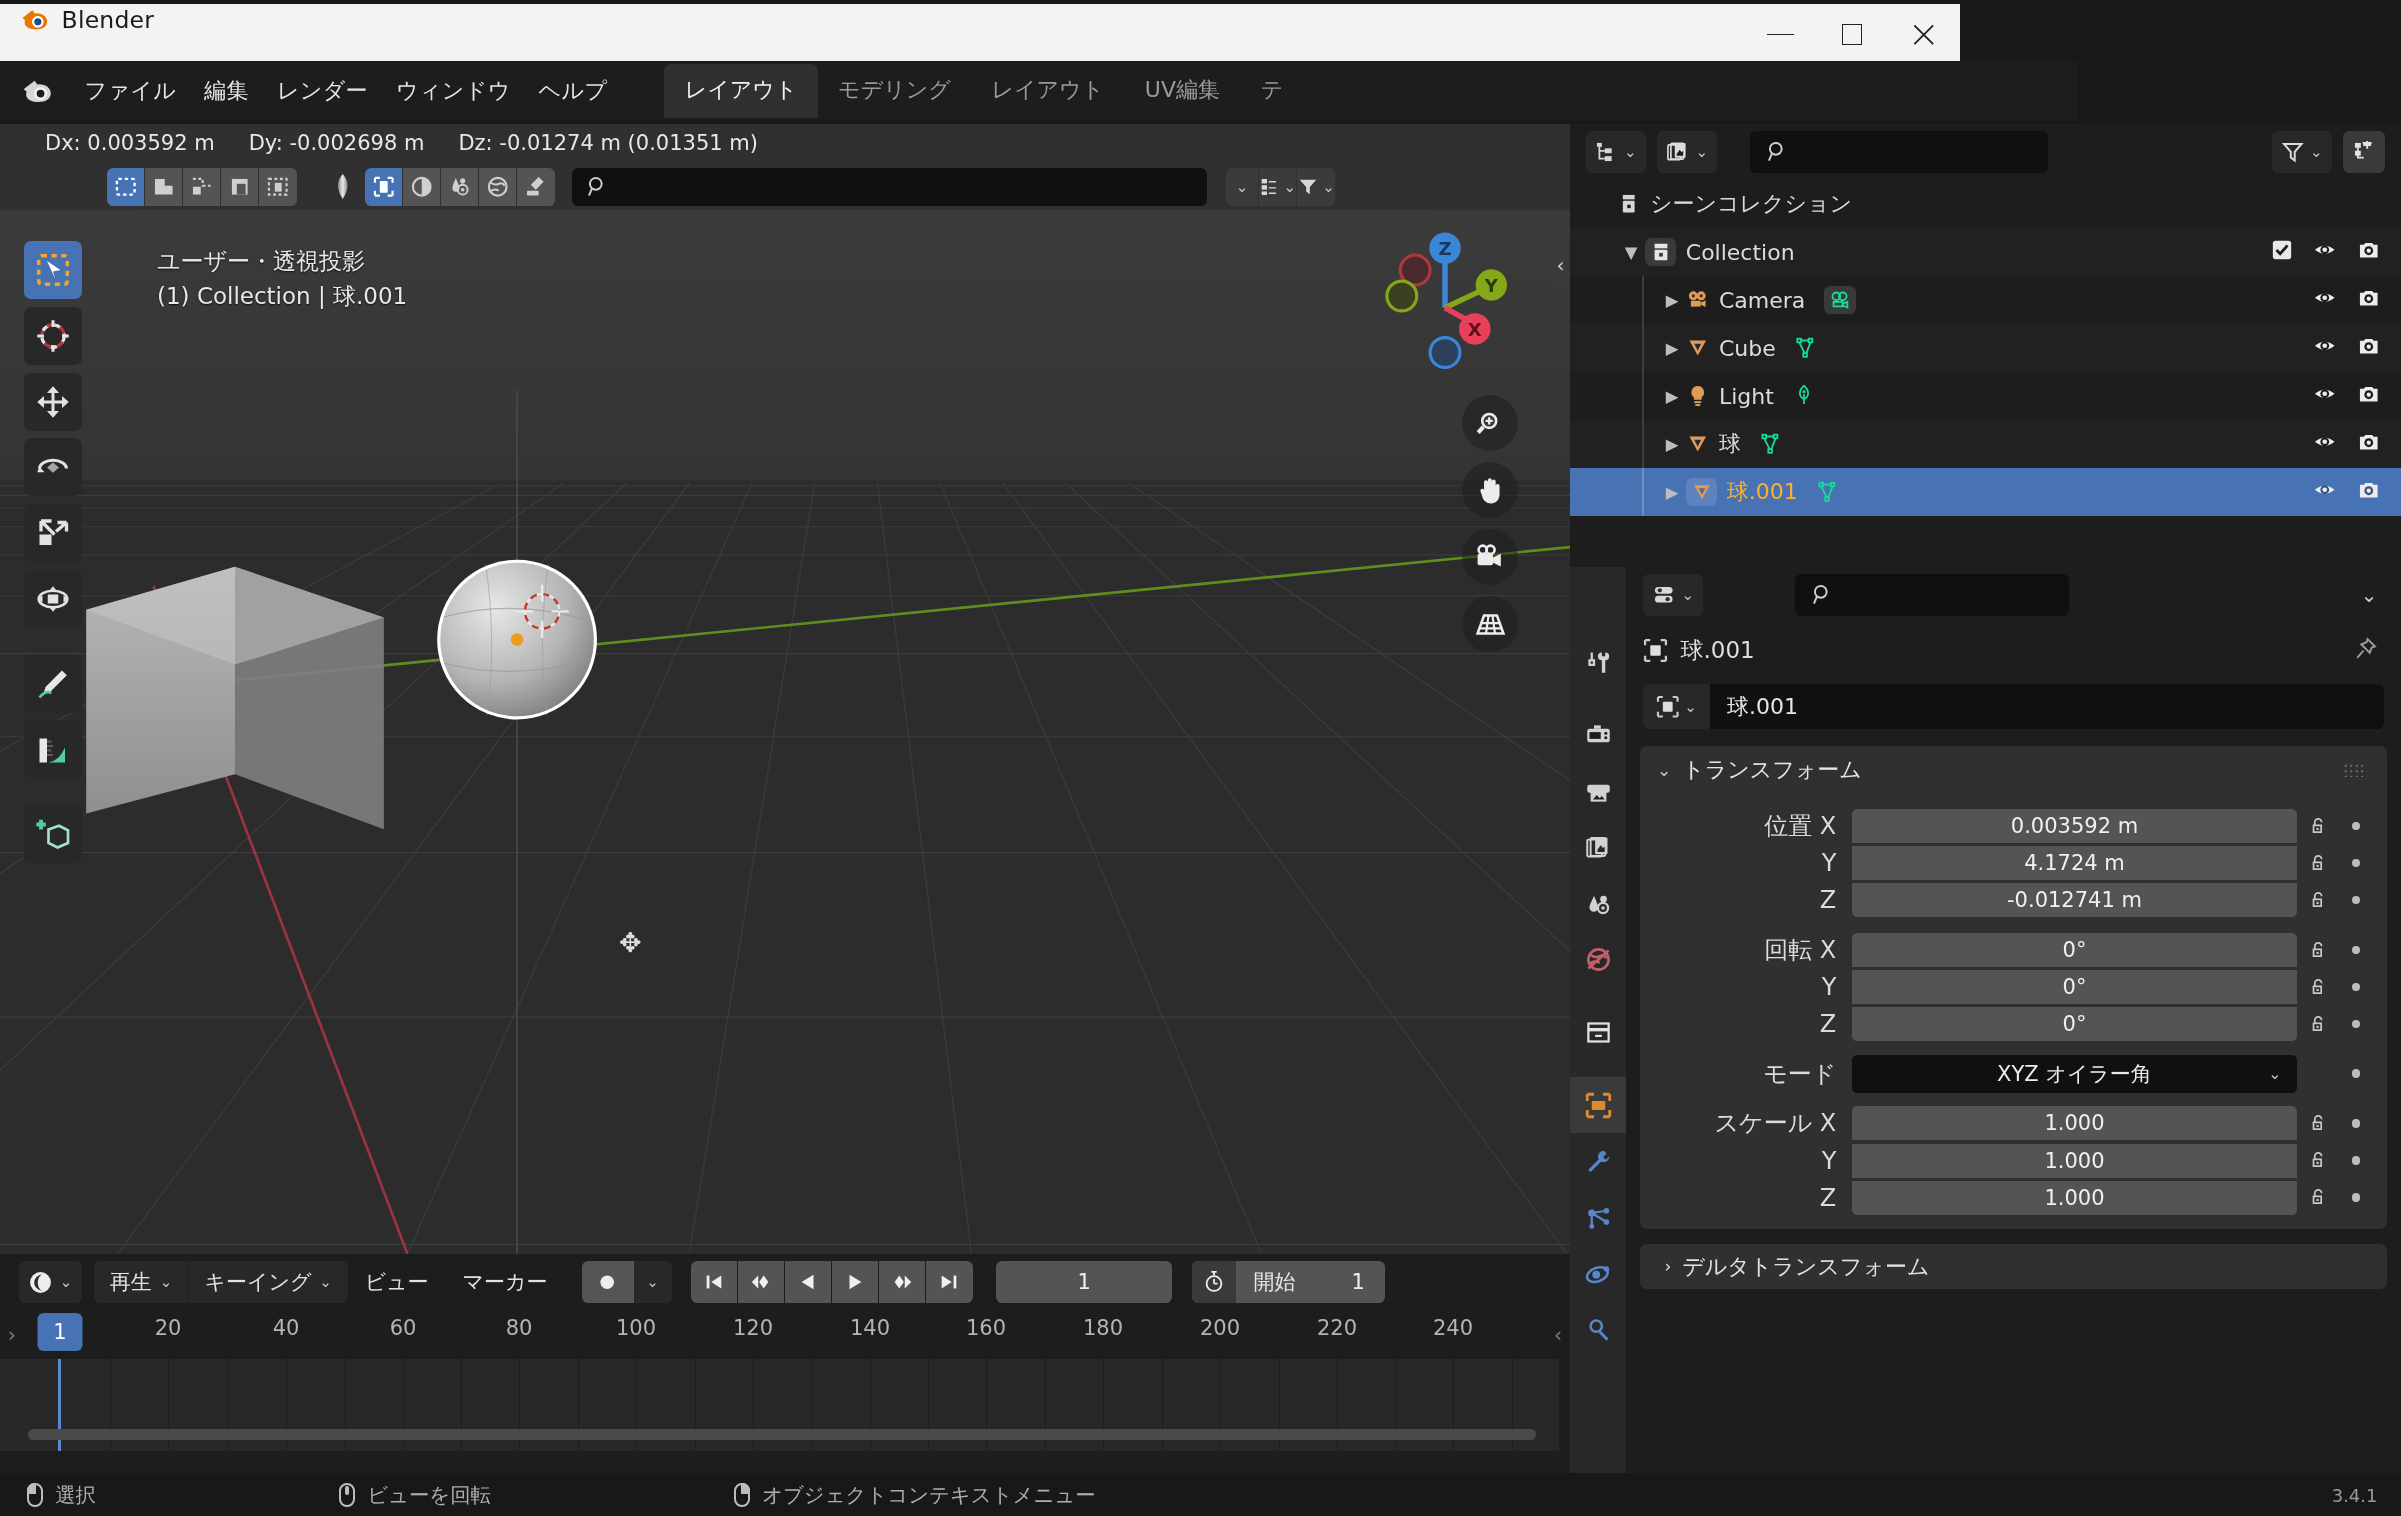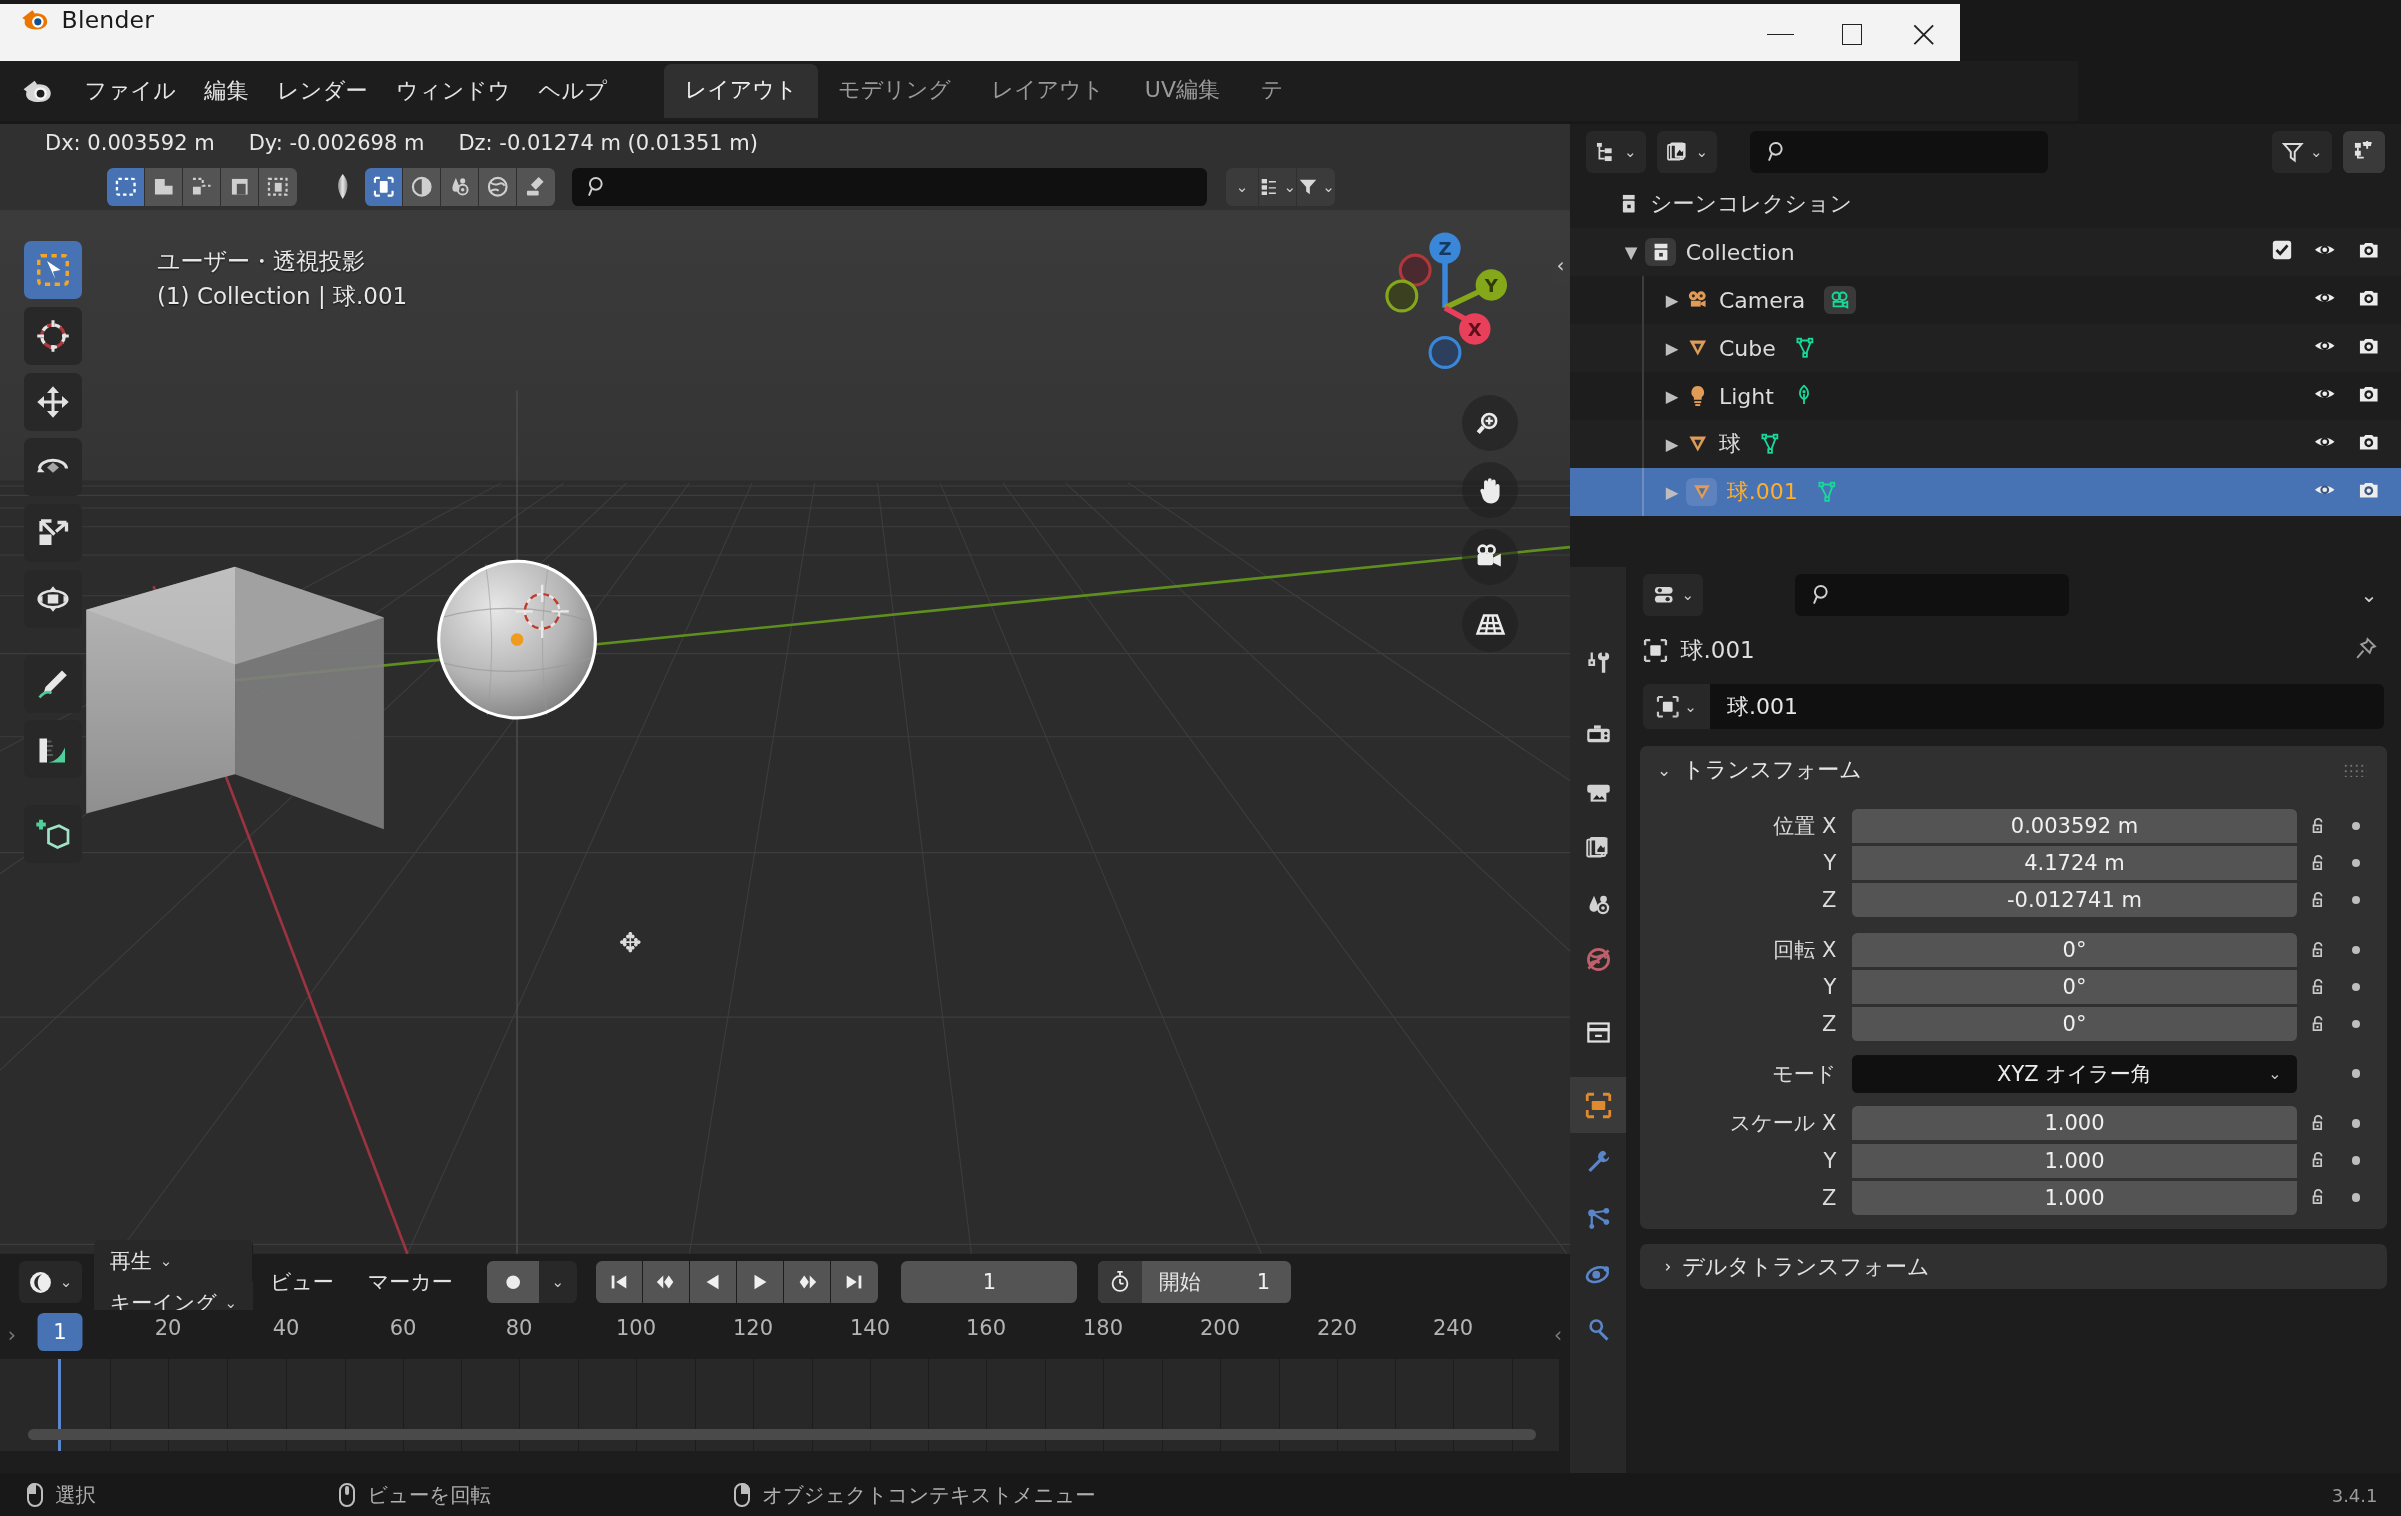--- a/index.html
+++ b/index.html
@@ -129,21 +129,21 @@
     align-items: center; justify-content: center; color: #cfcfcf; font-size: 19px; z-index:6;
   }
 
   
   .timeline { position: absolute; left: 0; top: 1254px; width: 1570px; height: 219px; background: #1d1d1d; }
   .tl-header { height: 56px; display: flex; align-items: center; padding-left: 19px; gap: 0; }
   .tl-iconbtn {
     height: 42px; min-width: 58px; background: #282828; border-radius: 6.3px;
     display: flex; align-items: center; justify-content: center; gap: 6.3px; padding: 0 9.4px;
   }
-  .tl-menugrp { display: flex; background: #282828; border-radius: 6.3px; margin-left: 12.5px; overflow: hidden; flex-direction: column; }
+  .tl-menugrp { display: flex; background: #282828; border-radius: 6.3px; margin-left: 12.5px; overflow: hidden; }
   .tl-menu {
     height: 42px; display: flex; align-items: center; gap: 7.8px; padding: 0 15.7px;
     color: #e2e2e2; font-size: 21px; border-right: 0.8px solid #1d1d1d;
   }
   .tl-menu:last-child { border-right: none; }
   .tl-plain { color: #e2e2e2; font-size: 21px; padding: 0 17px; white-space: nowrap; }
   .tl-rec {
     display: flex; background: #282828; border-radius: 6.3px; margin-left: 17px; overflow: hidden;
   }
   .tl-rec .a { width: 52px; height: 42px; background: #555; display:flex; align-items:center; justify-content:center;}
@@ -224,21 +224,21 @@
   .id-row { margin: 6.3px 17px 0 17px; display: flex; align-items: center; height: 45px; border-radius: 6.3px; overflow: hidden; }
   .id-row .left { width: 67px; height: 45px; background: #282828; display: flex; align-items: center; justify-content: center; gap: 4.7px; }
   .id-row .field { flex: 1; height: 45px; background: #101010; display:flex; align-items:center; padding-left: 17px; color: #e6e6e6; font-size: 22px; }
   .panel { margin: 17px 14px 0 14px; background: #303030; border-radius: 7px; padding: 0 0 11px 0; }
   .panel-head { height: 47px; display: flex; align-items: center; padding-left: 17px; color: #e6e6e6; font-size: 22px; gap: 11px; position: relative; }
   .grip { position: absolute; right: 20.4px; top: 17px; width: 23.5px; height: 14px;
     background-image: radial-gradient(#777 1.2px, transparent 1.3px);
     background-size: 5.5px 5.5px; }
   .prop-row { display: flex; align-items: center; height: 34px; margin-bottom: 3.1px; padding-right: 14px; }
   .prop-row.gap { margin-top: 15.7px; }
-  .prop-label { width: 212px; text-align: right; color: #dcdcdc; font-size: 21px; padding-right: 15.7px; white-space: nowrap; }
+  .prop-label { width: 212px; text-align: right; color: #dcdcdc; font-size: 24px; padding-right: 15.7px; white-space: nowrap; }
   .prop-value {
     flex: 1; height: 34px; background: #545454; display: flex;
     align-items: center; justify-content: center; color: #f0f0f0; font-size: 21px;
   }
   .prop-row.first .prop-value { border-radius: 5.5px 5.5px 0 0; }
   .prop-row.last .prop-value { border-radius: 0 0 5.5px 5.5px; }
   .prop-select {
     flex: 1; height: 38px; background: #101010; border-radius: 5.5px; display:flex;
     align-items: center; justify-content: center; color: #ececec; font-size: 21px; position: relative;
   }

